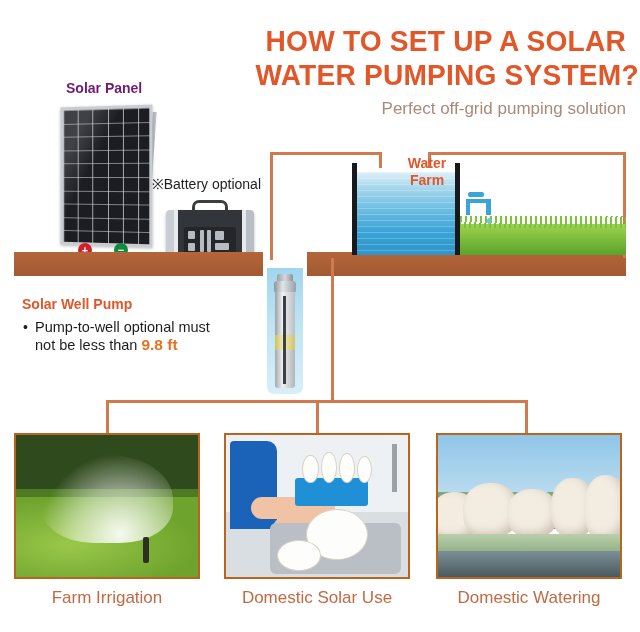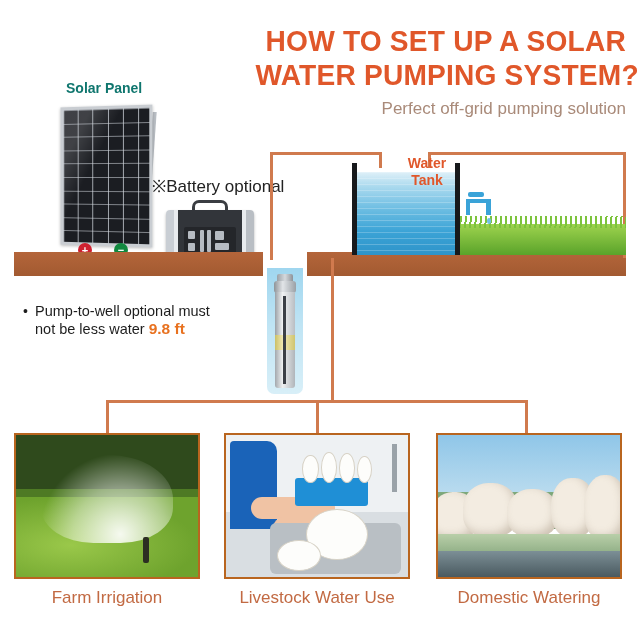--- a/index.html
+++ b/index.html
@@ -17,24 +17,24 @@
     font-size: 29px; font-weight: bold; letter-spacing: .2px;
     color: #e0572a; line-height: 34px; white-space: nowrap;
     font-family: "Liberation Sans", sans-serif;
     transform: scaleX(.97); transform-origin: right center;
   }
   .subtitle {
     margin-top: 6px; font-size: 17px; color: #a98a79; line-height: 22px; white-space: nowrap;
   }
 
   
-  .lbl { position: absolute; color: #0f766e; font-weight: bold; }
+  .lbl { position: absolute; color: #701a75; font-weight: bold; }
   #lbl-solar-panel { left: 66px; top: 80px; font-size: 14px; }
   #lbl-batt { left: 152px; top: 146px; font-size: 13px; width: 140px; line-height: 14px; }
-  #lbl-batt-note { position: absolute; left: 152px; top: 174px; font-size: 17px; color: #222; font-weight: normal; white-space: nowrap; }
+  #lbl-batt-note { position: absolute; left: 152px; top: 174px; font-size: 14px; color: #222; font-weight: normal; white-space: nowrap; }
   #lbl-tank { position: absolute; left: 392px; top: 155px; font-size: 14px; font-weight: bold; color: #e0572a; text-align: center; width: 70px; line-height: 17px; }
 
   
   #panel {
     position: absolute; left: 59px; top: 106px; width: 93px; height: 140px;
     background: #c9cdd2; padding: 3px;
     transform: perspective(360px) rotateY(-9deg);
     box-shadow: 0 1px 3px rgba(0,0,0,.28);
   }
   #panel .cells {
@@ -224,28 +224,29 @@
   <div id="tank-wall-r"></div>
   <div id="tank-water"></div>
   <div id="grass"></div>
 
   <div id="faucet-arm"></div>
   <div id="faucet-pipe"></div>
   <div id="faucet-spout"></div>
   <div id="faucet-knob"></div>
   <div id="faucet-drop"></div>
 
-  <div class="lbl" id="lbl-tank">Water Tank</div>
+  <div class="lbl" id="lbl-tank">Water Farm</div>
 
   <div id="well-text">
+    <div id="well-title">Solar Well Pump</div>
 
 
     <div class="bullet">
       <span>Pump-to-well optional must</span><br>
-      <span>not be less water </span><span class="hl">9.8 ft</span>
+      <span>not be less than </span><span class="hl">9.8 ft</span>
     </div>
   </div>
 
   <div class="opipe" style="left:331px; top:258px; width:3px;  height:145px;"></div>
   <div class="opipe" style="left:106px; top:400px; width:422px; height:3px;"></div>
   <div class="opipe" style="left:106px; top:400px; width:3px;  height:34px;"></div>
   <div class="opipe" style="left:316px; top:400px; width:3px;  height:34px;"></div>
   <div class="opipe" style="left:525px; top:400px; width:3px;  height:34px;"></div>
 
   <div class="photo" id="photo-farm">
@@ -277,16 +278,16 @@
     <div class="cow" style="left:-4%; top:40%; width:26%; height:34%;"></div>
     <div class="cow" style="left:14%; top:34%; width:30%; height:38%;"></div>
     <div class="cow" style="left:38%; top:38%; width:28%; height:34%;"></div>
     <div class="cow" style="left:62%; top:30%; width:24%; height:42%;"></div>
     <div class="cow" style="left:80%; top:28%; width:24%; height:46%;"></div>
     <div class="trough-water"></div>
     <div class="trough"></div>
   </div>
 
   <div class="cap" id="cap-farm">Farm Irrigation</div>
-  <div class="cap" id="cap-dom">Livestock Water Use</div>
+  <div class="cap" id="cap-dom">Domestic Solar Use</div>
   <div class="cap" id="cap-live">Domestic Watering</div>
 
 </div>
 
 </body></html>

